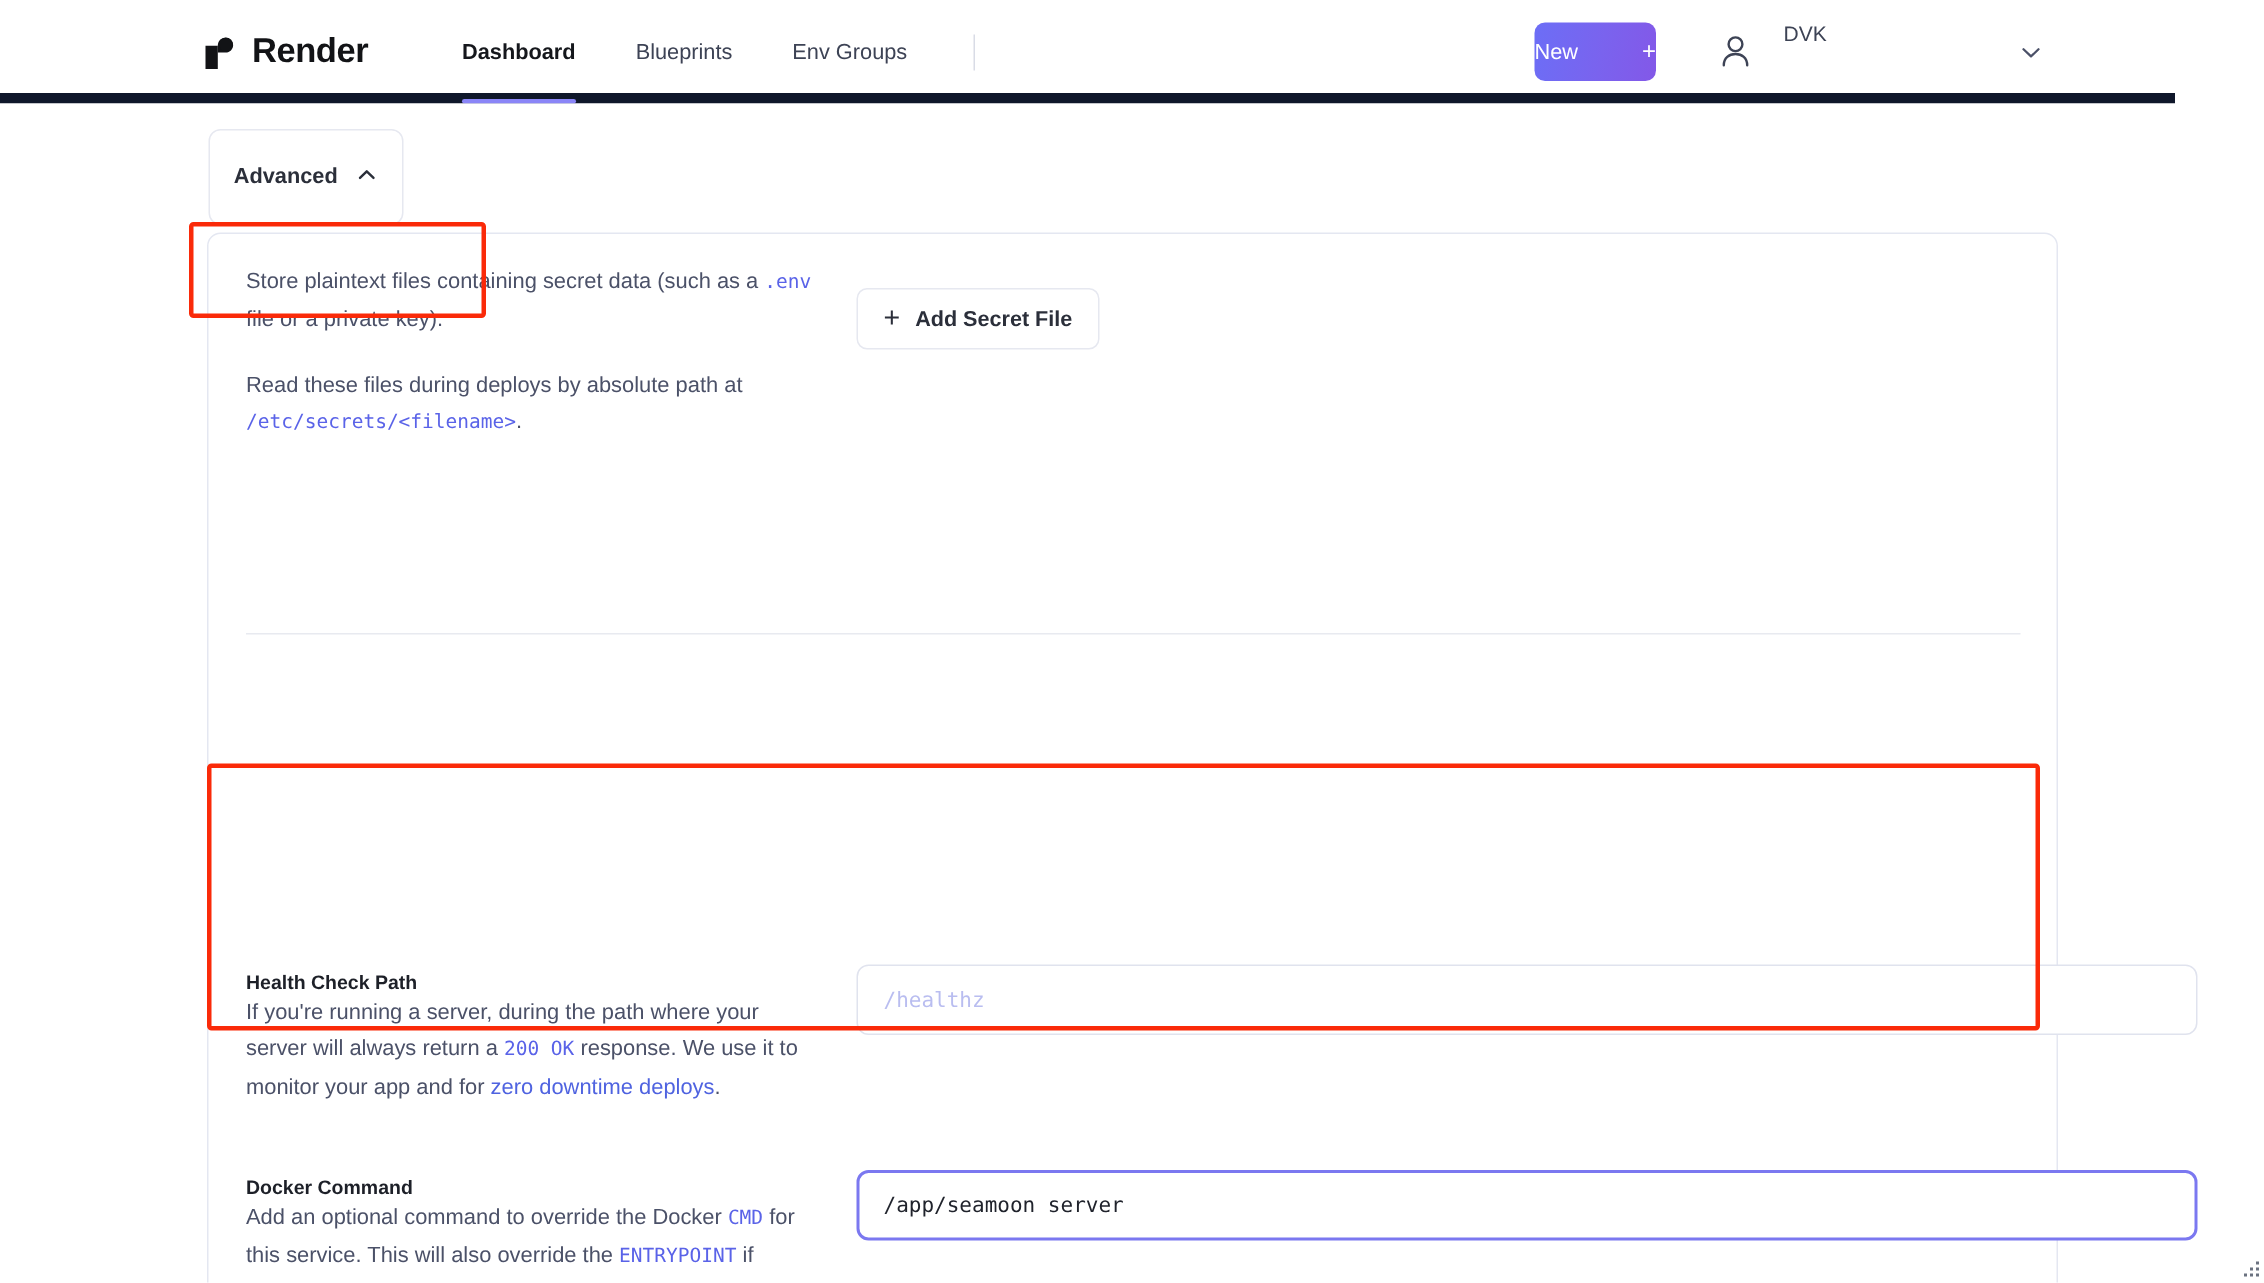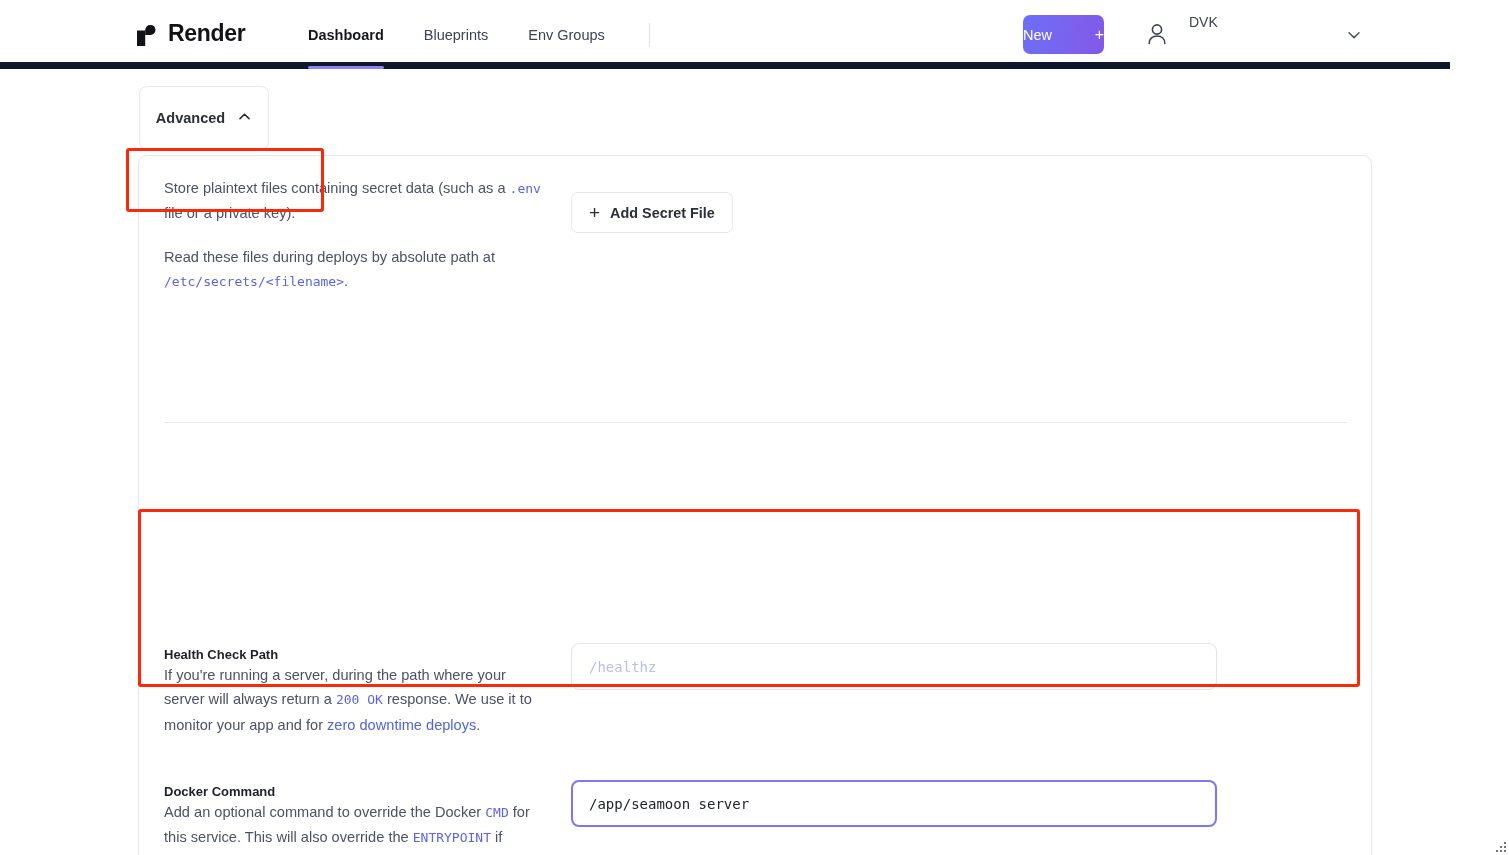--- a/index.html
+++ b/index.html
@@ -141,21 +141,21 @@
   }
   .add-secret-btn .plus { font-size: 19px; font-weight: 400; line-height: 1; color: #2b2f3a; }
 
   .divider {
     position: absolute; left: 25px; width: 1183px; height: 1px;
     background: #e8eaf0;
   }
 
   
   .field {
-    width: 646px; height: 47px;
+    width: 894px; height: 47px;
     border: 1px solid #e0e3ee;
     border-radius: 8px;
     background: #ffffff;
     font-family: "DejaVu Sans Mono", monospace;
     font-size: 14px;
     color: #20232c;
     padding: 0 17px;
     outline: none;
   }
   .field::placeholder { color: #b9bdf0; }

